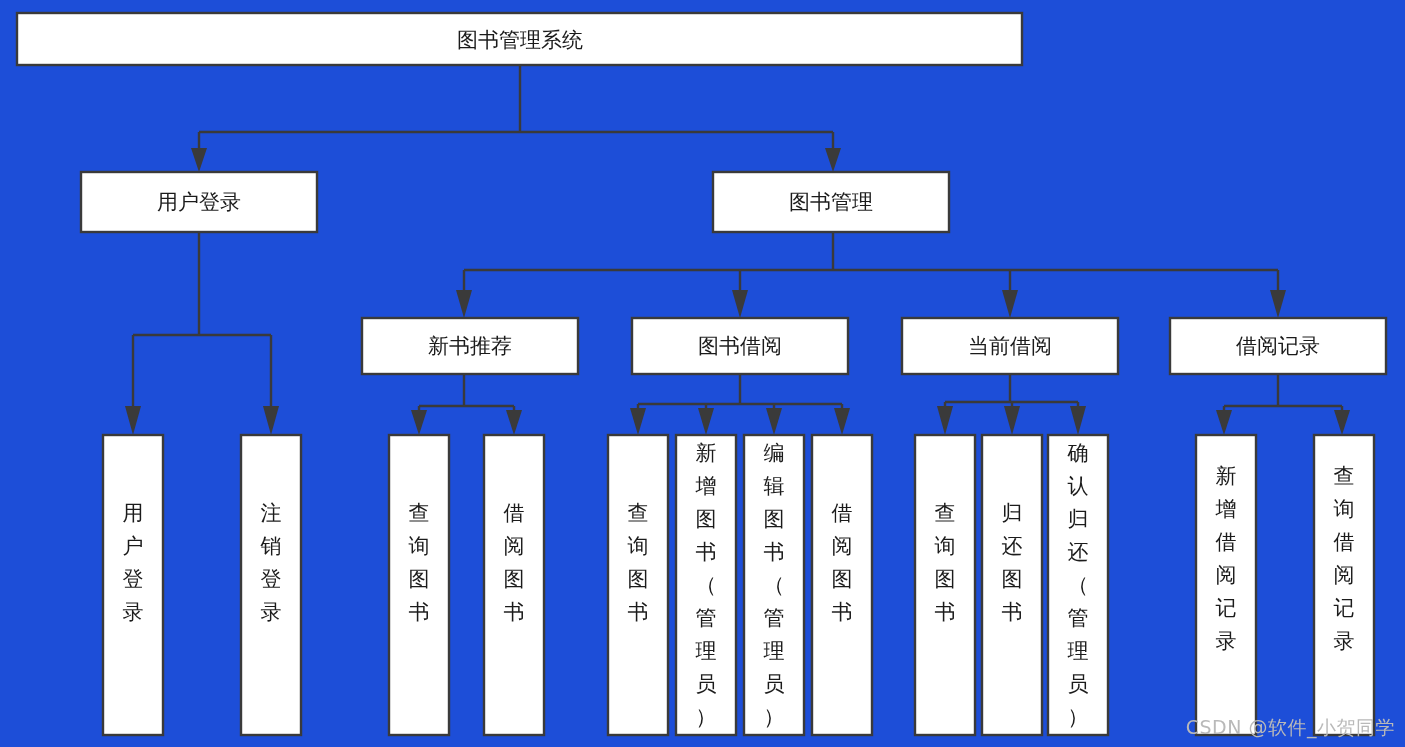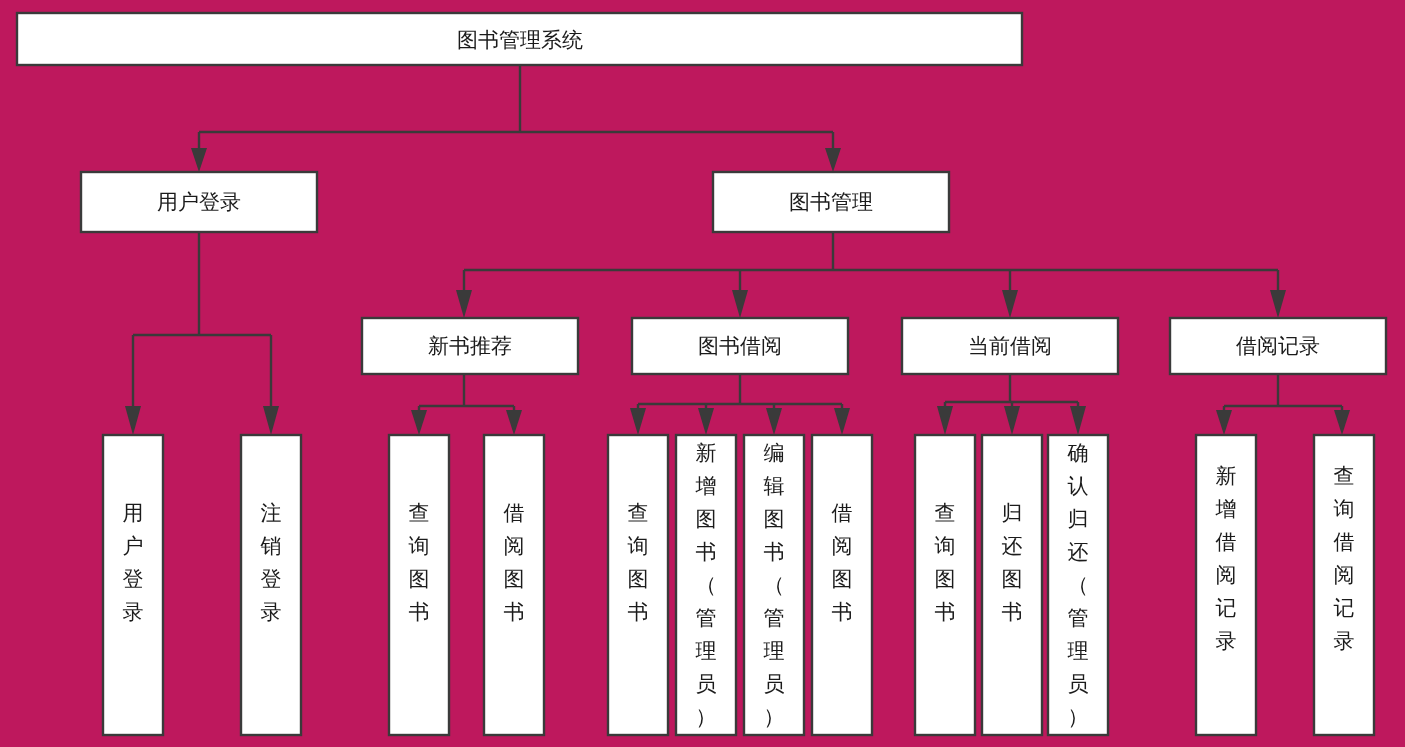--- a/index.html
+++ b/index.html
@@ -8,21 +8,21 @@
     padding: 0;
     background: #ffffff;
   }
   body {
     font-family: "DejaVu Sans", "Liberation Sans", sans-serif;
   }
   #diagram-root {
     position: relative;
     width: 1405px;
     height: 747px;
-    background: #be185d;
+    background: #1d4ed8;
     overflow: hidden;
   }
   svg.diagram {
     position: absolute;
     left: 0;
     top: 0;
     width: 1405px;
     height: 747px;
     display: block;
   }
@@ -245,14 +245,15 @@
       <text class="node-label-v" x="1226" y="483"><tspan x="1226" y="483">新</tspan><tspan x="1226" y="516">增</tspan><tspan x="1226" y="549">借</tspan><tspan x="1226" y="582">阅</tspan><tspan x="1226" y="615">记</tspan><tspan x="1226" y="648">录</tspan></text>
     </g>
 
     <g>
       <rect class="node-box" x="1314" y="435" width="60" height="300"></rect>
       <text class="node-label-v" x="1344" y="483"><tspan x="1344" y="483">查</tspan><tspan x="1344" y="516">询</tspan><tspan x="1344" y="549">借</tspan><tspan x="1344" y="582">阅</tspan><tspan x="1344" y="615">记</tspan><tspan x="1344" y="648">录</tspan></text>
     </g>
 
   </svg>
 
+  <div class="watermark-text">CSDN @软件_小贺同学</div>
 
 </div>
 
 </body></html>

